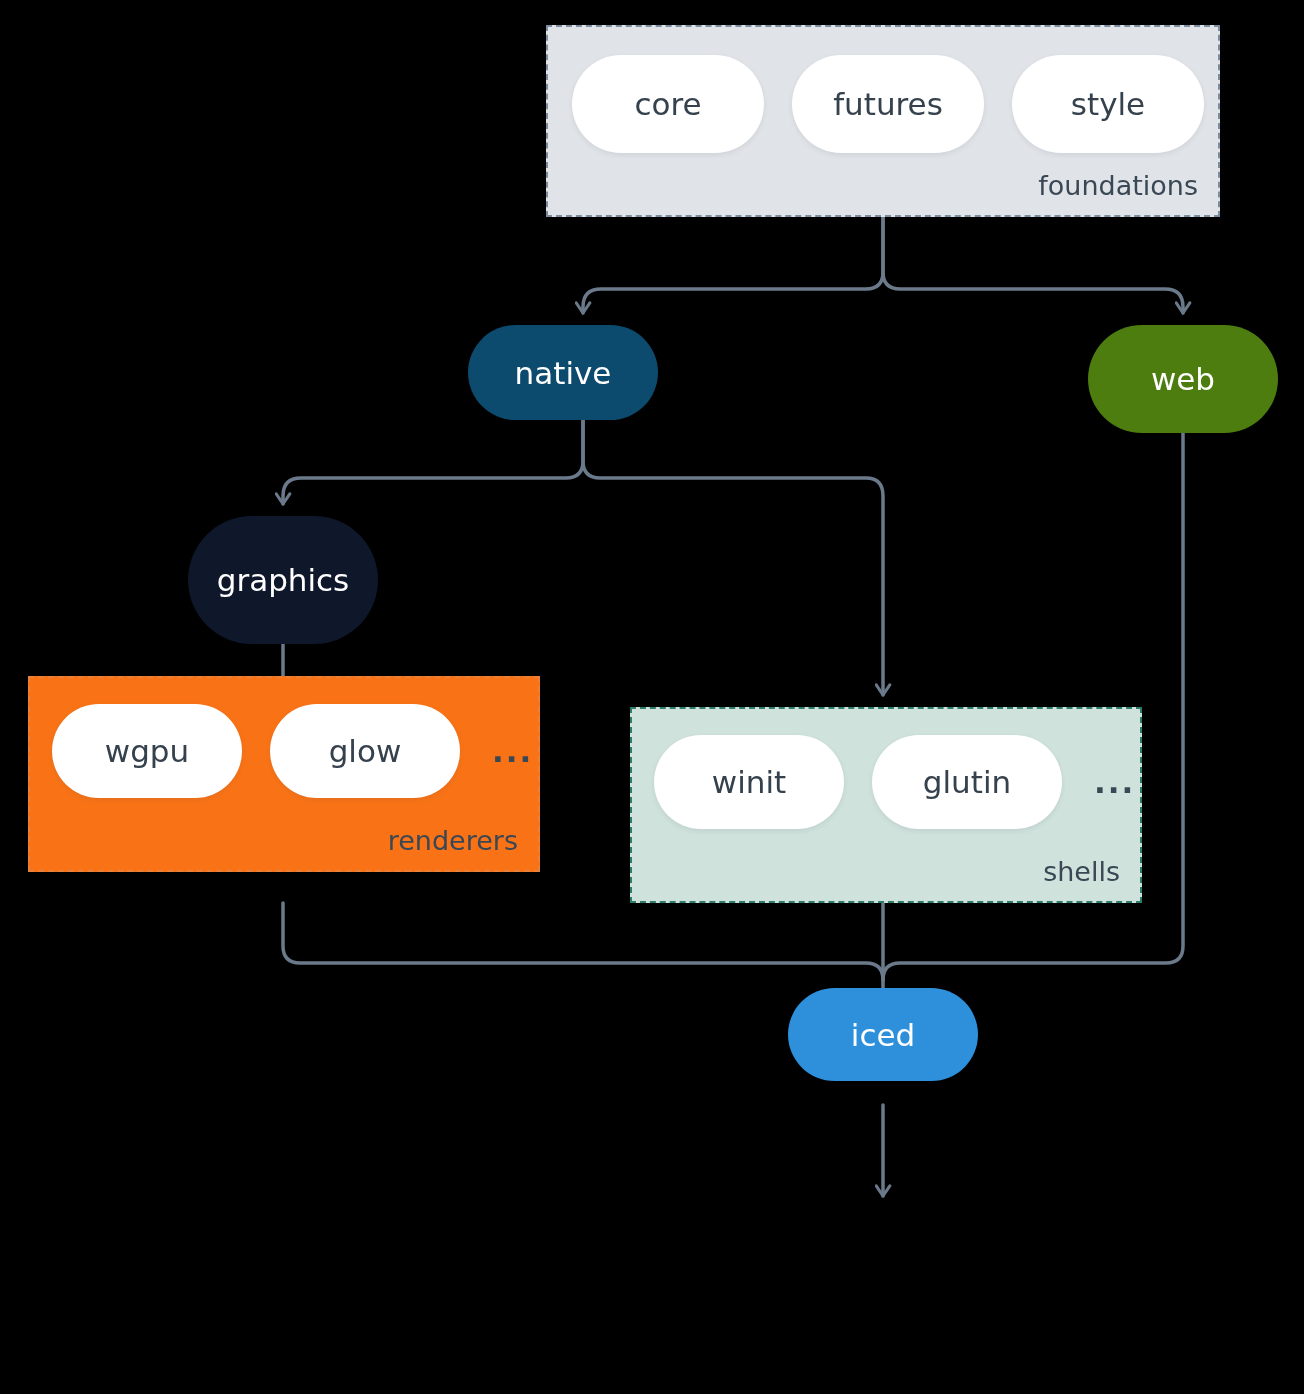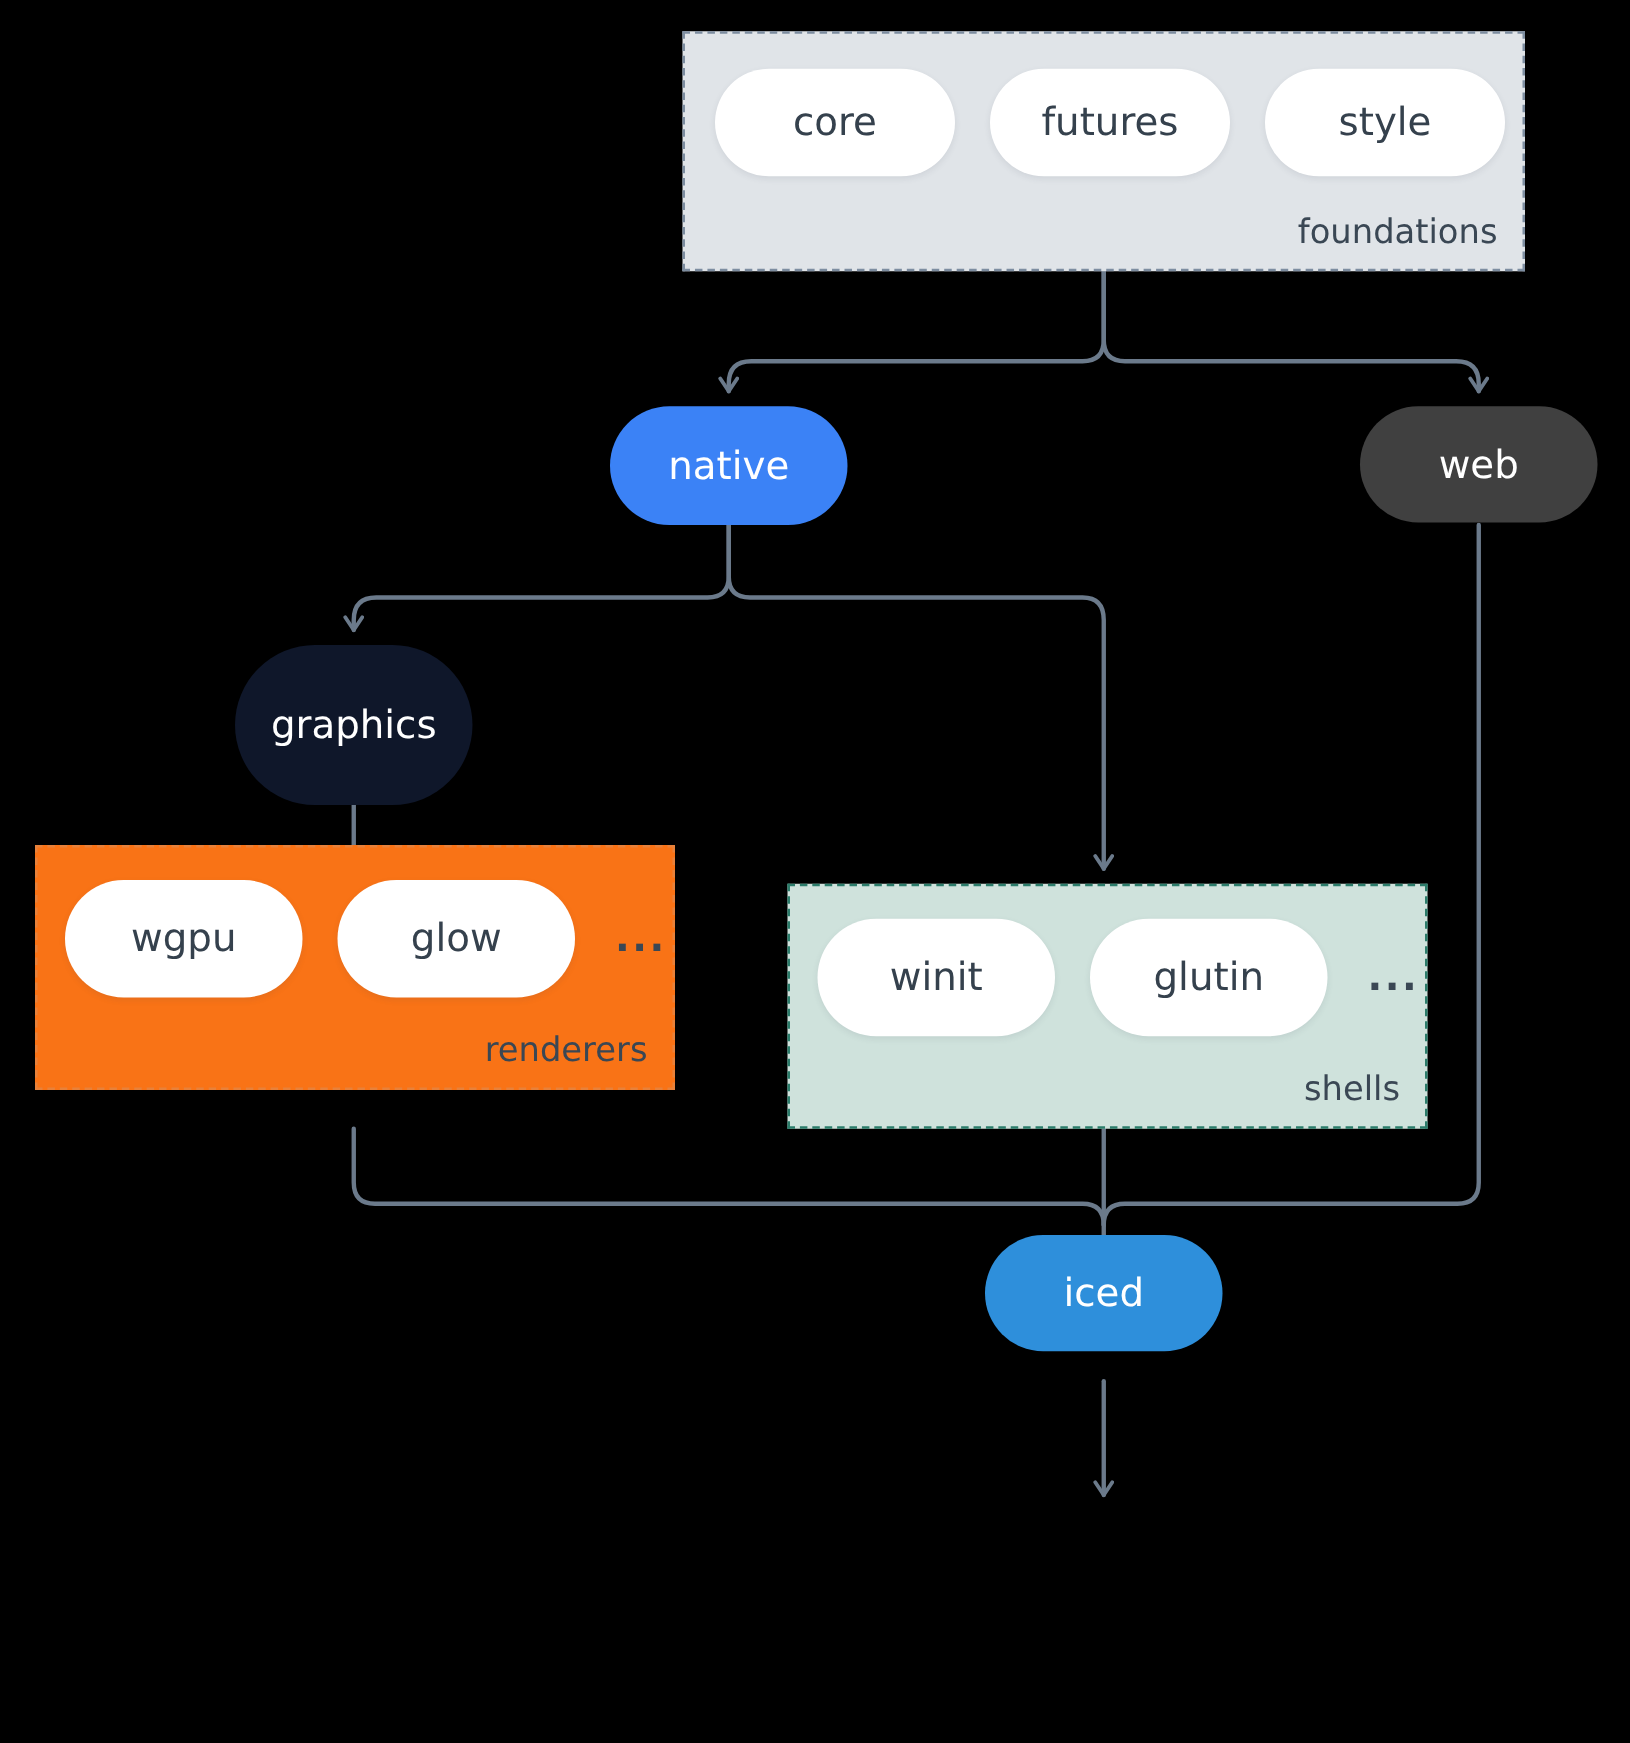--- a/index.html
+++ b/index.html
@@ -36,32 +36,32 @@
   }
 
   
   .pill{
     box-sizing:border-box;
     background:#fff;border-radius:999px;
     display:flex;align-items:center;justify-content:center;
     font-size:31px;color:#35414d;
     box-shadow:0 2px 5px rgba(60,70,90,.10);
   }
-  .group.foundations .pill{width:192px;height:86px;}
+  .group.foundations .pill{width:192px;height:98px;}
   .group.renderers .pill,.group.shells .pill{width:190px;height:94px;}
   .ellipsis{font-size:31px;font-weight:600;color:#3a4754;letter-spacing:2px;padding-left:4px;}
 
   
   .node{
     position:absolute;box-sizing:border-box;border-radius:999px;
     display:flex;align-items:center;justify-content:center;
     font-size:31px;color:#fff;
   }
-  .node.native{left:488px;top:325px;width:190px;height:95px;background:#3b82f6;}
-  .node.web{left:1088px;top:325px;width:190px;height:93px;background:#404040;}
+  .node.native{left:468px;top:325px;width:190px;height:95px;background:#0c4a6e;}
+  .node.web{left:1088px;top:325px;width:190px;height:108px;background:#4d7c0f;}
   .node.graphics{left:188px;top:516px;width:190px;height:128px;background:#0f172a;}
   .node.iced{left:788px;top:988px;width:190px;height:93px;background:#2e8fdb;}
 
   
   .app-box{
     position:absolute;left:721px;top:1212px;width:322px;height:156px;
     box-sizing:border-box;
     background:#d7e6f7;border:3px solid #2f8de4;
     display:flex;align-items:center;justify-content:center;text-align:center;
     font-size:31px;line-height:47px;color:#3a4754;

